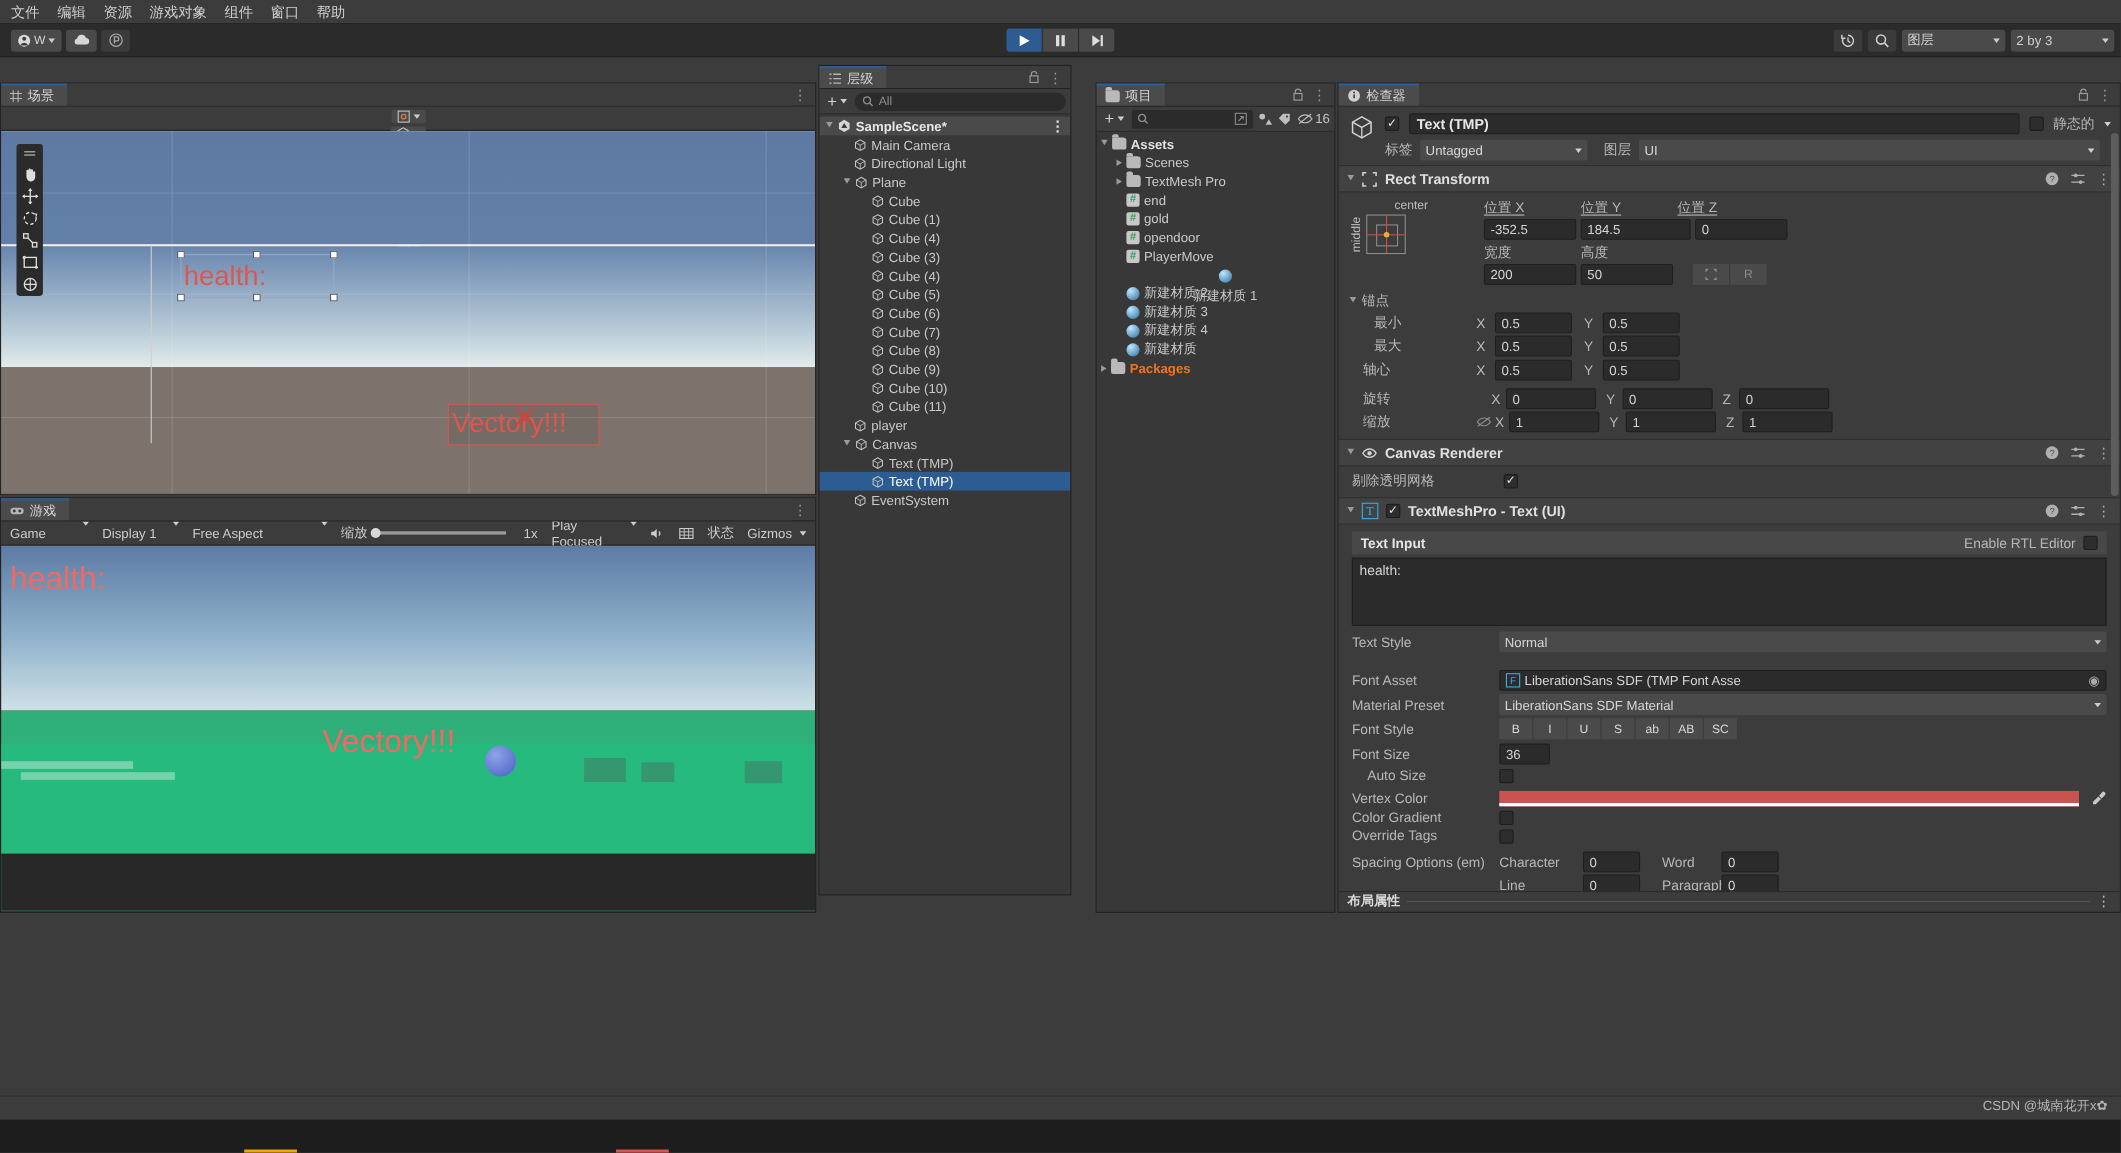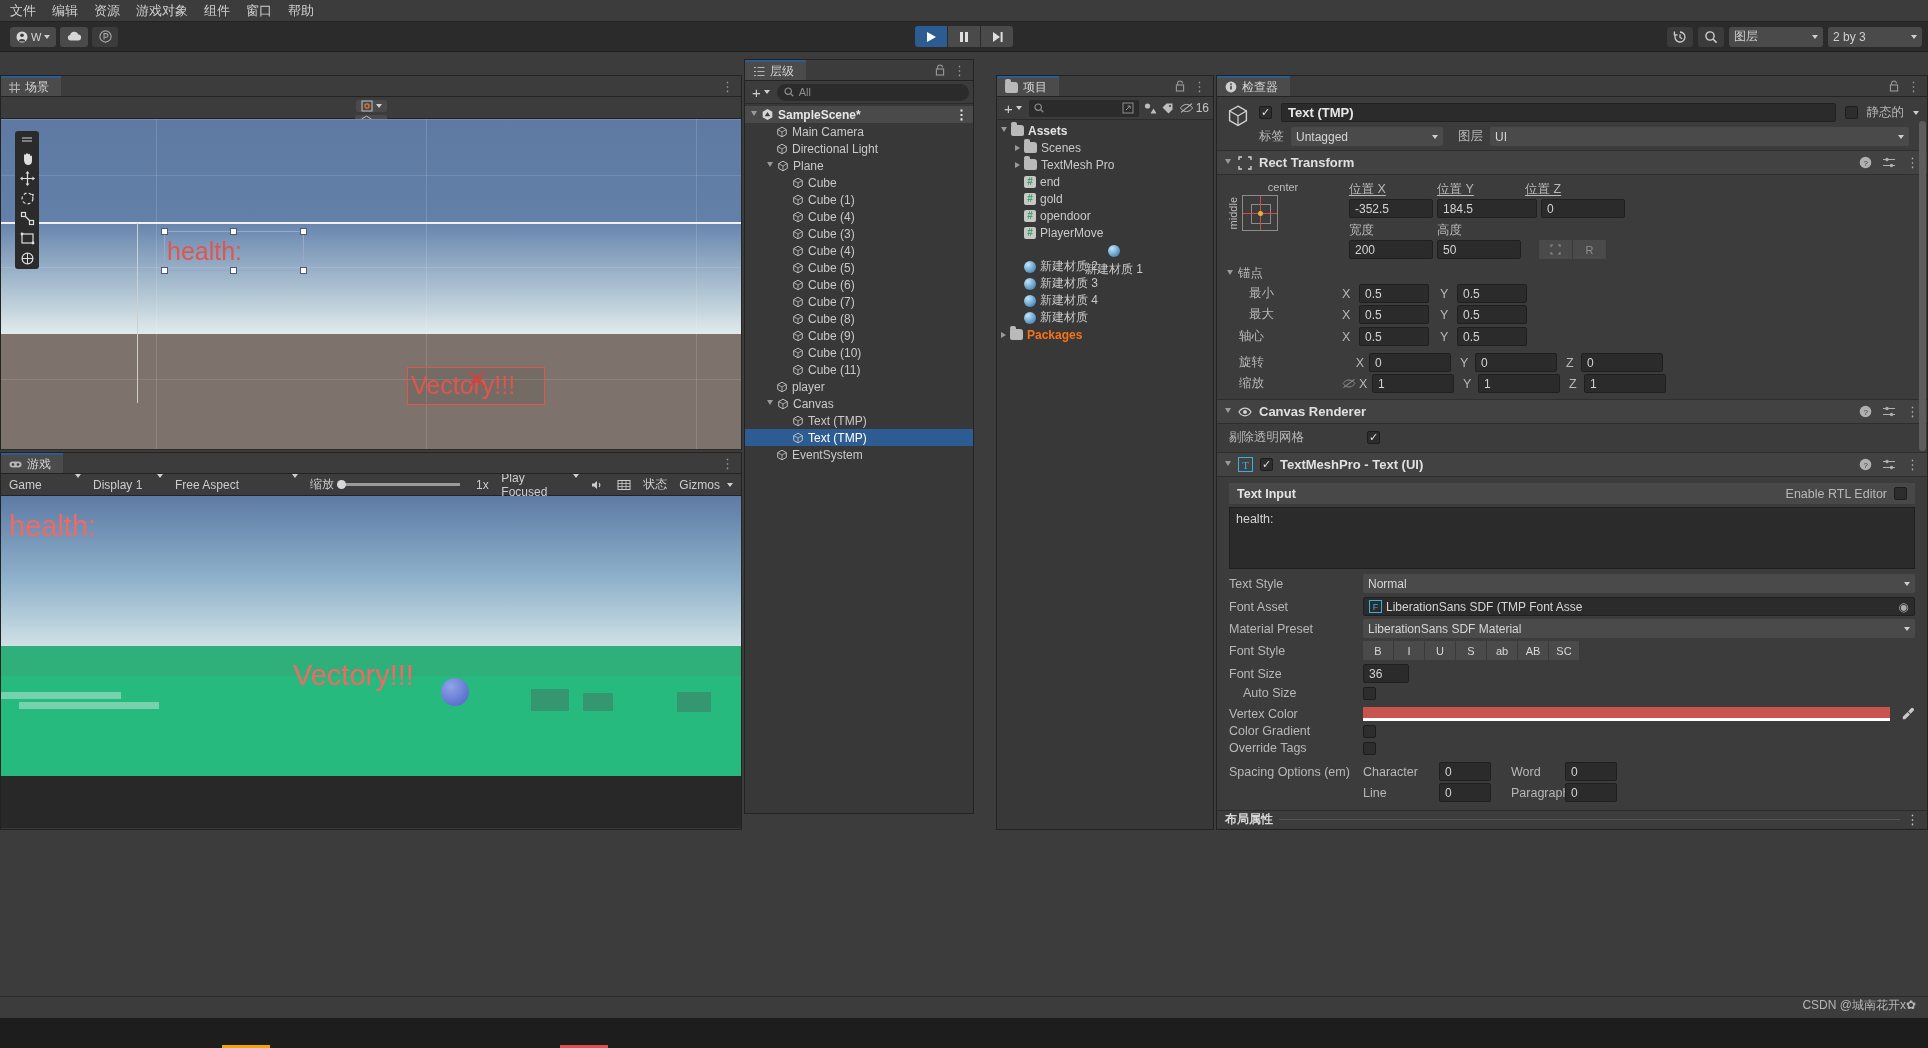--- a/index.html
+++ b/index.html
@@ -1089,21 +1089,21 @@
 
         <div class="row" style="margin-top:5px">
           <span class="lbl" style="width:128px">Text Style</span>
           <div class="dd" style="flex:1">
             <span>Normal</span>
             <i class="caret"></i>
           </div>
         </div>
 
 
-        <div class="row" style="margin-top:4px">
+        <div class="row" style="margin-top:16px">
           <span class="lbl" style="width:128px">Font Asset</span>
           <div class="dd" style="flex:1;background:#2b2b2b;border:1px solid #1f1f1f;gap:4px;justify-content:flex-start">
             <span style="width:13px;height:13px;border:1px solid #36b0e0;display:flex;align-items:center;justify-content:center;color:#36b0e0;font-size:9px;flex:none">F</span>
             <span>LiberationSans SDF (TMP Font Asse</span>
             <span style="margin-left:auto;color:#aaa;font-size:12px">◉</span>
           </div>
         </div>
         <div class="row" style="margin-top:3px">
           <span class="lbl" style="width:128px">Material Preset</span>
           <div class="dd" style="flex:1">

